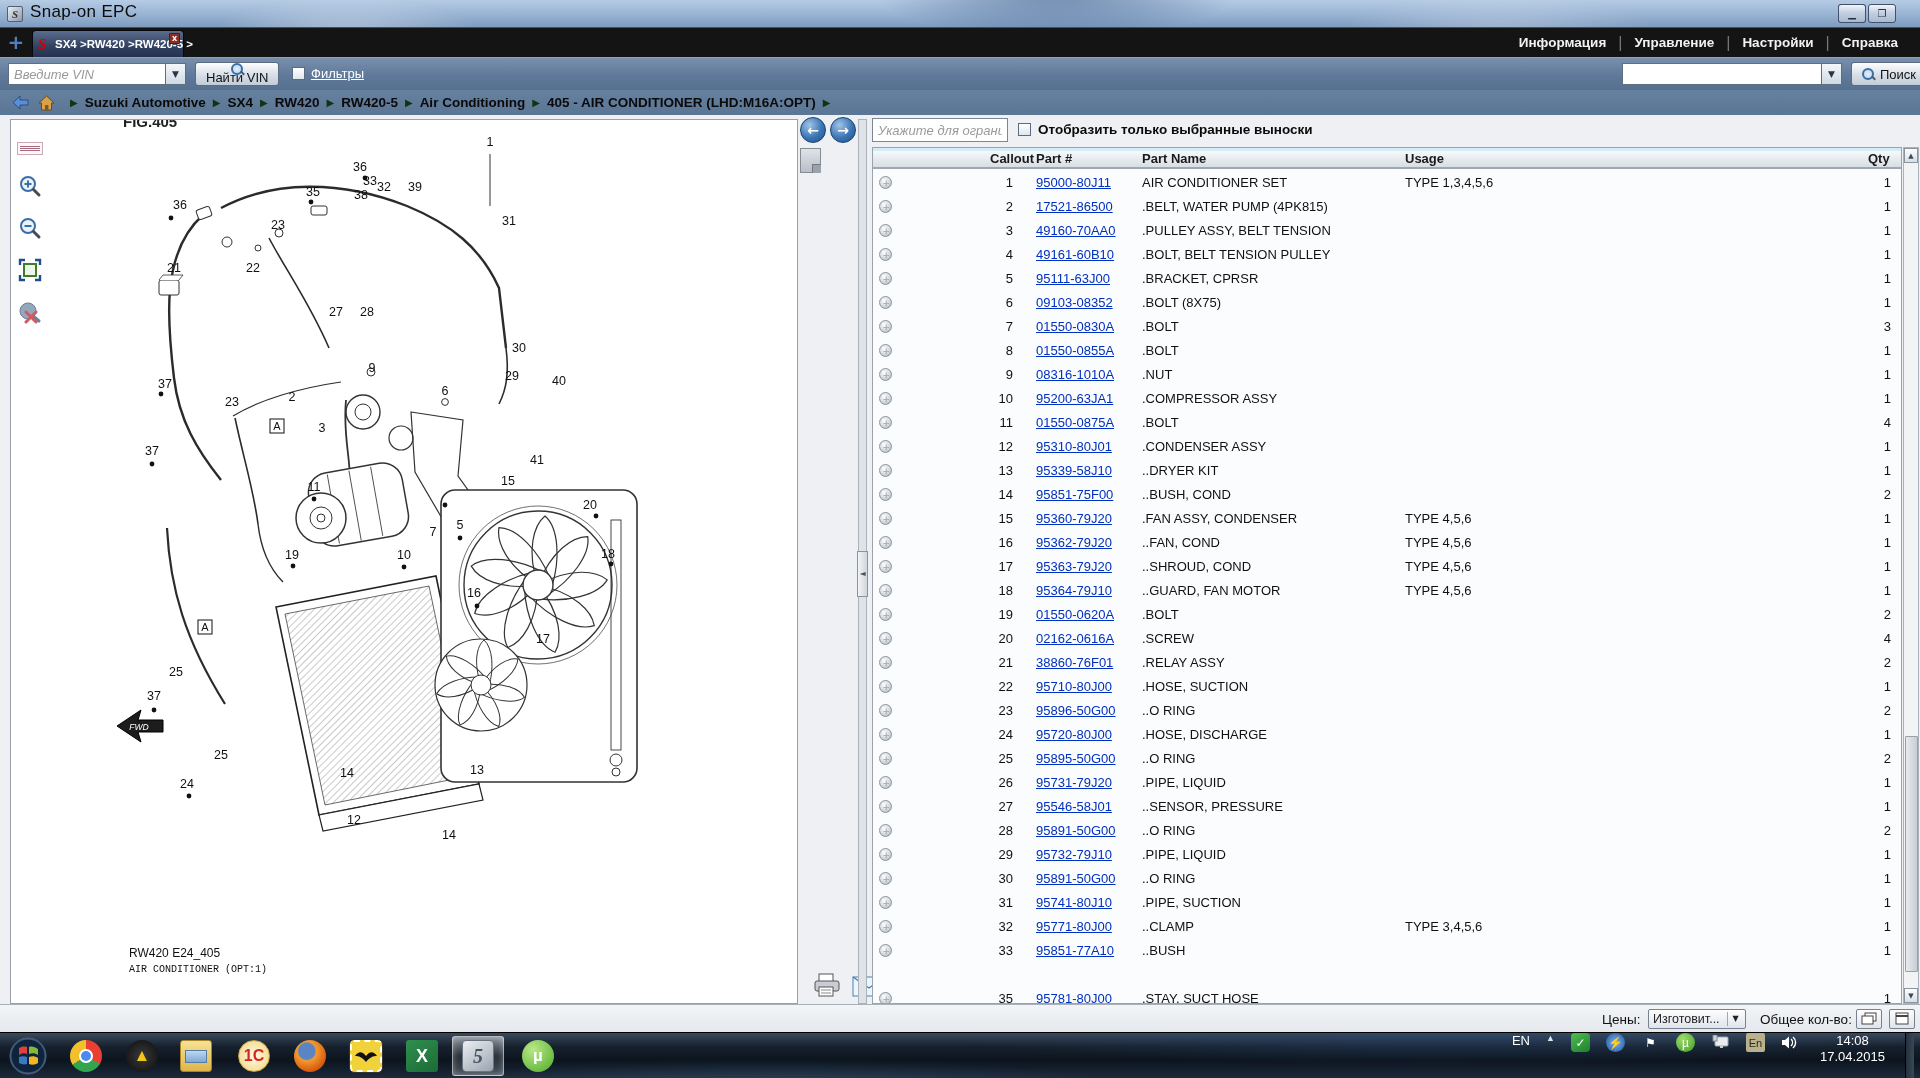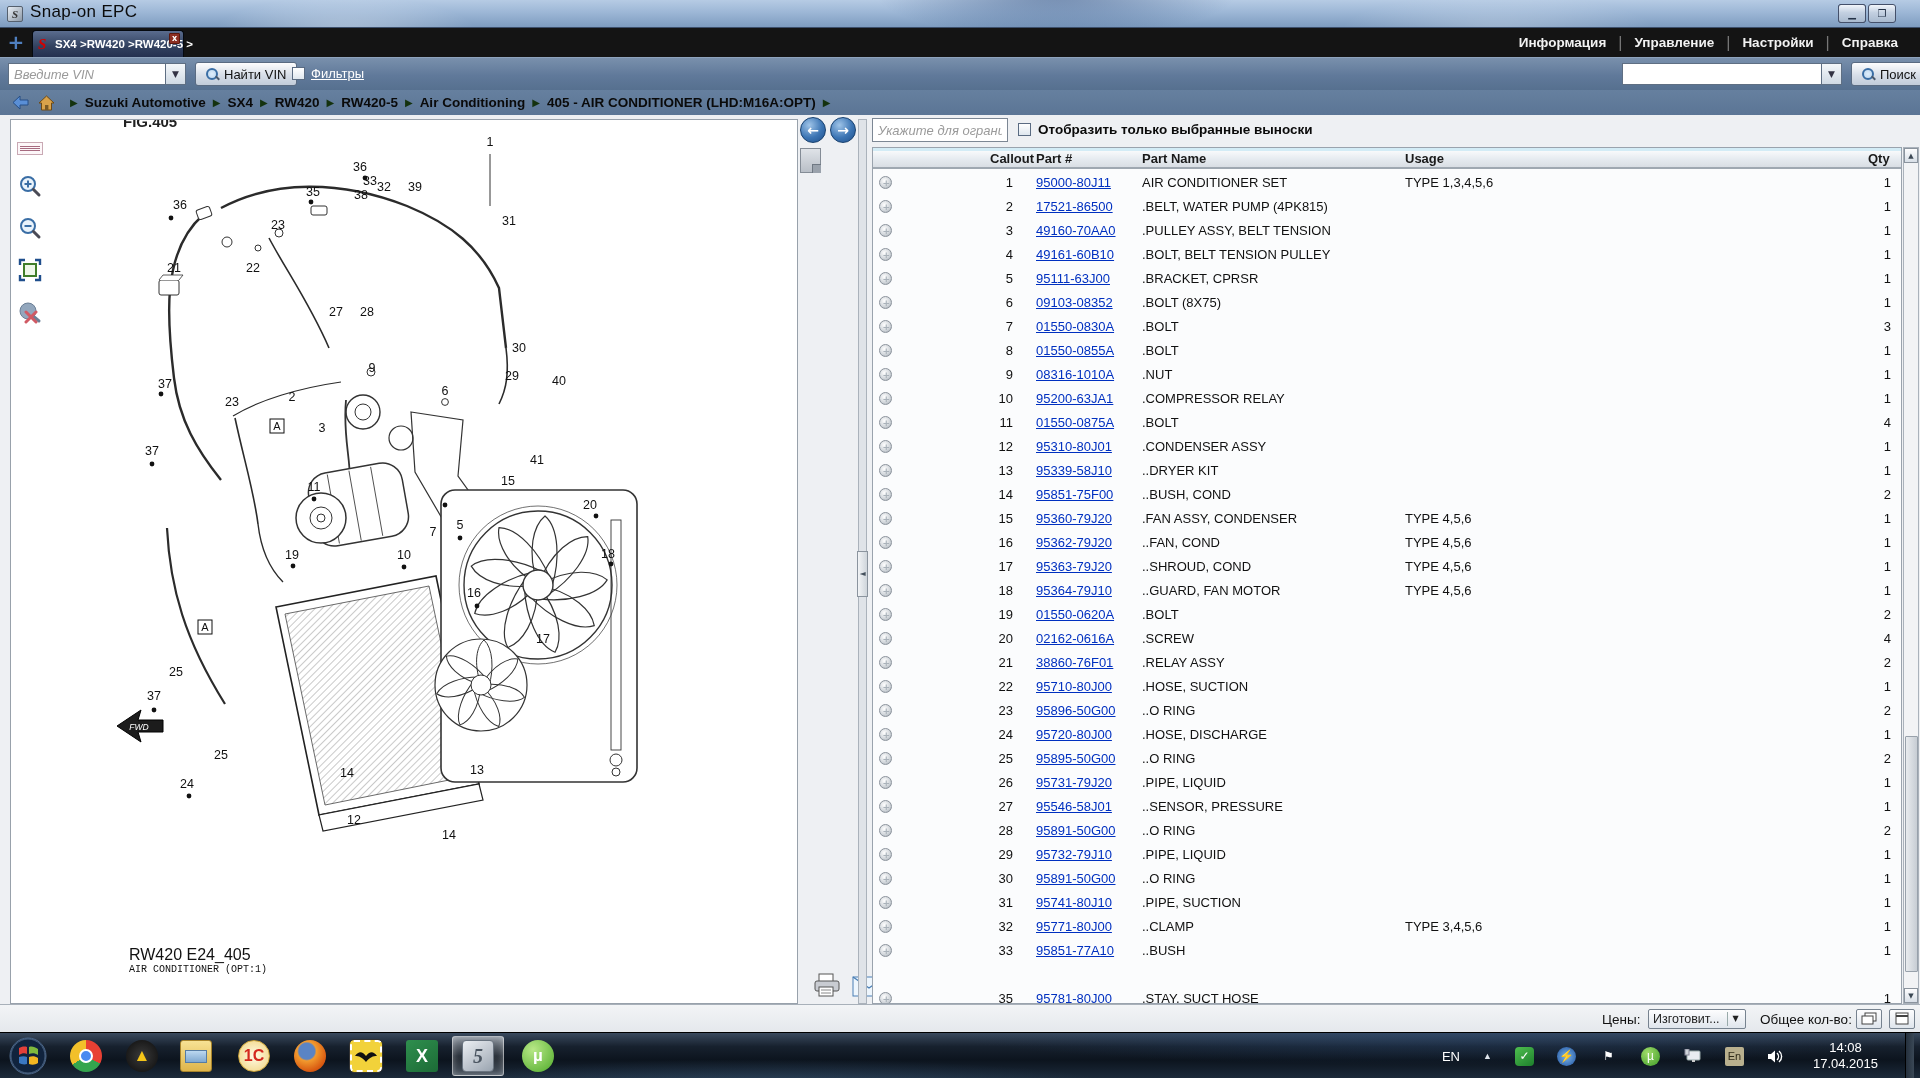--- a/index.html
+++ b/index.html
@@ -44,21 +44,21 @@
   .toolbar { position:absolute; left:0; top:57px; width:1920px; height:33px;
     background:linear-gradient(180deg,#7990ac,#60799a 55%,#56708f); border-top:1px solid #8ea3bd; }
   .vin-wrap { position:absolute; left:8px; top:5px; height:22px; display:flex; }
   .vin-input { width:158px; height:22px; border:1px solid #5f6f83; background:#fff; padding:0 5px; font-size:13px; }
   .vin-input::placeholder, .flt-input::placeholder { color:#9a9a9a; font-style:italic; }
   .dd-btn { width:20px; height:22px; background:linear-gradient(180deg,#f4f7fa,#cfd9e4); border:1px solid #5f6f83; border-left:none;
     color:#334; font:9px/20px "DejaVu Sans",sans-serif; text-align:center; }
   .btn { height:24px; background:linear-gradient(180deg,#fdfdfe,#d7dee8 55%,#c2ccd9);
     border:1px solid #5a6b82; border-radius:3px; font-size:13px; color:#111;
     display:inline-flex; align-items:center; padding:0 10px; gap:5px; }
-  .btn-find { position:absolute; left:195px; top:4px; }
+  .btn-find { position:absolute; left:195px; top:4px;flex-direction:column; }
   .mag { width:13px; height:13px; display:inline-block; position:relative; }
   .mag:before { content:""; position:absolute; left:0; top:0; width:8px; height:8px; border:2px solid #3a6ea5; border-radius:50%; background:radial-gradient(circle,#dfeefc,#bcd6ee); }
   .mag:after { content:""; position:absolute; left:9px; top:9px; width:5px; height:2px; background:#4a5a6e; transform:rotate(45deg); }
   .filters { position:absolute; left:292px; top:8px; display:flex; align-items:center; gap:6px; }
   .cb { width:13px; height:13px; background:linear-gradient(180deg,#fff,#dfe7ef); border:1px solid #5a6b82; }
   .filters .lbl { color:#fff; font-size:13px; text-decoration:underline; }
   .search-wrap { position:absolute; left:1622px; top:5px; display:flex; }
   .search-input { width:200px; height:22px; border:1px solid #5f6f83; background:#fff; padding:0 5px; font-size:13px; }
   .btn-search { position:absolute; left:1851px; top:4px; }
 
@@ -74,21 +74,21 @@
   
   .content { position:absolute; left:0; top:115px; width:1920px; height:889px; background:#eef0f3; }
 
   .draw-panel { position:absolute; left:10px; top:4px; width:788px; height:885px; background:#fff;
     border:1px solid #98a1ab; overflow:hidden; }
   .draw-tools { position:absolute; left:4px; top:22px; width:34px; }
   .grip { width:26px; height:13px; border:1px solid #c9a9b4; background:#fdf7f9; margin:0 0 12px 2px;
     display:flex; flex-direction:column; justify-content:space-evenly; padding:2px 2px; }
   .grip i { height:1.6px; background:#a76b80; }
   .tool { width:24px; height:24px; margin:7px 0 7px 3px; }
-  .draw-footer1 { position:absolute; left:118px; top:826px; font-size:16px; color:#111; }
+  .draw-footer1 { position:absolute; left:118px; top:826px; font-size:12px; color:#111; }
   .draw-footer2 { position:absolute; left:118px; top:844px; font-size:10px; color:#111;font-family:Liberation Mono, monospace; }
   .figlabel { position:absolute; left:112px; top:-7px; font:bold 15px "Liberation Sans",sans-serif; color:#222; }
   .print-ico { position:absolute; left:812px; top:858px; width:30px; height:25px; }
   .mail-ico  { position:absolute; left:852px; top:861px; width:34px; height:21px; }
 
   .thumb-ico { position:absolute; left:800px; top:33px; width:21px; height:25px;
     background:linear-gradient(180deg,#dfe3e8,#b9bfc7); border:1px solid #848c96; }
   .thumb-ico:after { content:""; position:absolute; right:-1px; bottom:-1px; width:8px; height:8px;
     background:#9aa2ac; border-left:1px solid #6f7883; border-top:1px solid #6f7883; }
 
@@ -146,21 +146,21 @@
       radial-gradient(ellipse 700px 46px at 75% 0%, rgba(40,70,110,.5), transparent 70%),
       linear-gradient(180deg,#3a4a5e,#17212e 30%,#0c141e 60%,#1c2a3a);
     border-top:1px solid #000; }
   .orb { position:absolute; left:8px; top:3px; width:40px; height:40px; }
   .tb-app { position:absolute; top:3px; width:52px; height:40px; border-radius:3px;
     display:flex; align-items:center; justify-content:center; }
   .tb-app.active { background:linear-gradient(180deg,rgba(255,255,255,.45),rgba(255,255,255,.12) 50%,rgba(255,255,255,.2));
     border:1px solid rgba(255,255,255,.55); box-shadow:inset 0 0 6px rgba(255,255,255,.35); }
   .appglyph { width:32px; height:32px; border-radius:4px; position:relative;
     display:flex; align-items:center; justify-content:center; font-weight:bold; }
-  .tray { position:absolute; right:0; top:0; height:46px; display:flex; align-items:center; gap:23px; padding-right:6px; }
+  .tray { position:absolute; right:0; top:0; height:46px; display:flex; align-items:flex-start; gap:16px; padding-right:6px; }
   .tray .txt { color:#fff; font-size:13px; }
   .tray-ico { width:19px; height:19px; border-radius:3px; display:flex; align-items:center; justify-content:center;
     font-size:12px; color:#fff; }
   .clock { text-align:center; color:#fff; font-size:13px; line-height:16px; margin-left:4px; padding-right:4px; }
   .showdesk { width:9px; height:46px; background:linear-gradient(90deg,#25303d,#3a4856); border-left:1px solid #000; }
 </style>
 </head>
 <body>
 
 <div class="titlebar">
@@ -537,21 +537,21 @@
             <div class="c-callout">9</div>
             <div class="c-part">08316-1010A</div>
             <div class="c-name">.NUT</div>
             <div class="c-usage"></div>
             <div class="c-qty">1</div>
           </div>
           <div class="trow" style="top: 216px;">
             <div class="c-ico"></div>
             <div class="c-callout">10</div>
             <div class="c-part">95200-63JA1</div>
-            <div class="c-name">.COMPRESSOR RELAY</div>
+            <div class="c-name">.COMPRESSOR ASSY</div>
             <div class="c-usage"></div>
             <div class="c-qty">1</div>
           </div>
           <div class="trow" style="top: 240px;">
             <div class="c-ico"></div>
             <div class="c-callout">11</div>
             <div class="c-part">01550-0875A</div>
             <div class="c-name">.BOLT</div>
             <div class="c-usage"></div>
             <div class="c-qty">4</div>

